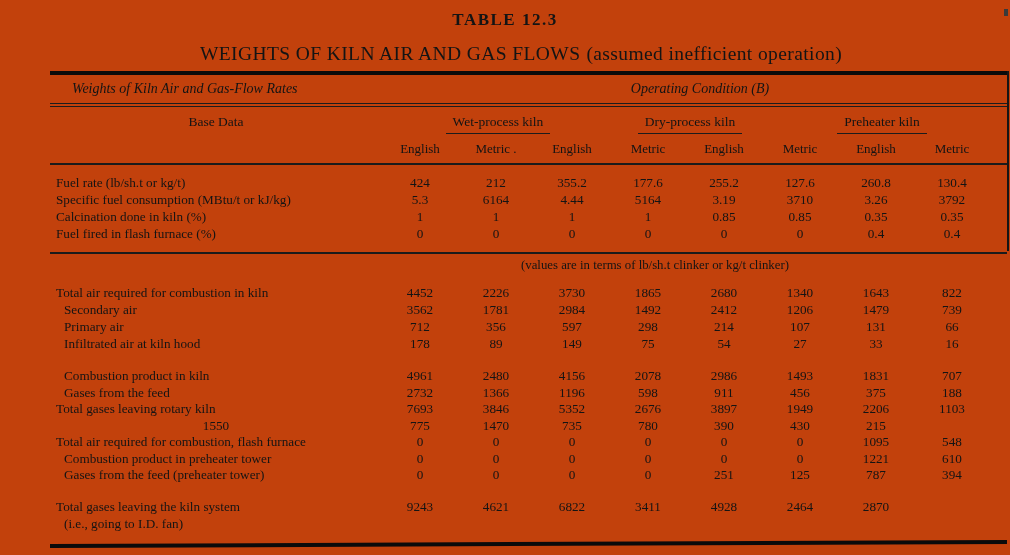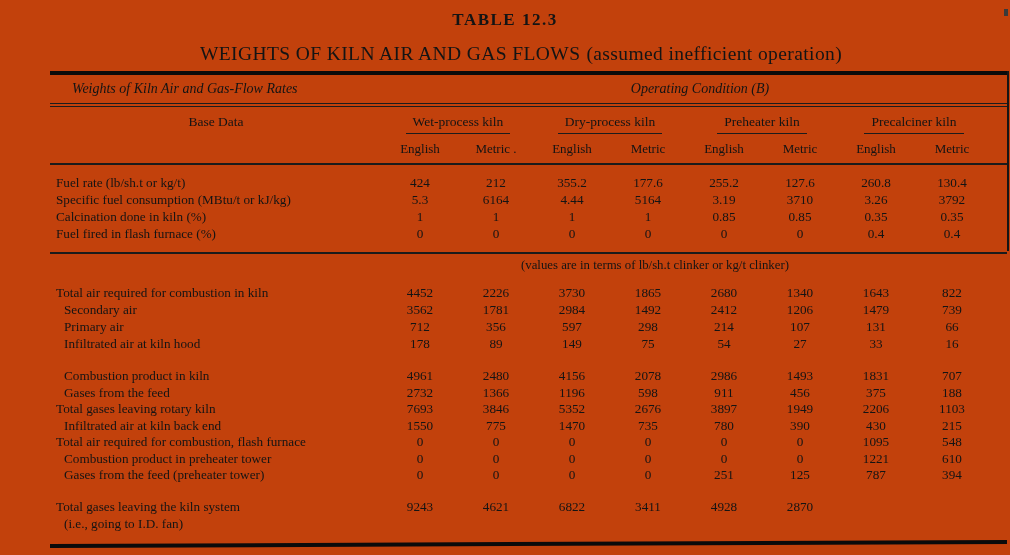--- a/index.html
+++ b/index.html
@@ -17,21 +17,21 @@
   .rule { width:100%; }
   .rule.thick { height:4px; background:#0b0b0b; }
   .rule.dbl { height:4px; border-top:1.5px solid #1c1c1c; border-bottom:1px solid #1c1c1c; }
   .rule.thin { height:2px; background:#1b1b1b; }
   .rule.bottom { transform:rotate(-0.25deg); }
 
   .hdrA { position:relative; height:28px; font-style:italic; font-size:14px; }
   .hdrA .lefttitle { position:absolute; left:22px; top:6px; }
   .hdrA .optitle { position:absolute; left:540px; width:220px; top:6px; text-align:center; }
 
-  .hdrB { display:grid; grid-template-columns:332px repeat(4,152px); height:31px; padding-top:7px; font-size:13.5px; }
+  .hdrB { display:grid; grid-template-columns:332px repeat(4,152px); height:31px; padding-top:7px; font-size:13.5px;gap:40px; }
   .hdrB .basedata { text-align:center; }
   .hdrB .grp { text-align:center; }
   .hdrB .grpname { display:inline-block; border-bottom:1.5px solid #1c1c1c; padding:0 7px 3px; }
 
   .hdrC { display:grid; grid-template-columns:332px repeat(8,76px); height:25px; padding-top:3px; font-size:13px; }
   .hdrC .sub { text-align:center; }
 
   .sec { font-size:13.2px; }
   .row { display:grid; grid-template-columns:332px repeat(8,76px); line-height:17px; }
   .lbl { padding-left:6px; }
@@ -218,21 +218,20 @@
           <div class="val">7693</div>
           <div class="val">3846</div>
           <div class="val">5352</div>
           <div class="val">2676</div>
           <div class="val">3897</div>
           <div class="val">1949</div>
           <div class="val">2206</div>
           <div class="val">1103</div>
         </div>
         <div class="row">
-          <div class="lbl ind">Infiltrated air at kiln back end</div>
           <div class="val">1550</div>
           <div class="val">775</div>
           <div class="val">1470</div>
           <div class="val">735</div>
           <div class="val">780</div>
           <div class="val">390</div>
           <div class="val">430</div>
           <div class="val">215</div>
         </div>
         <div class="row">
@@ -273,20 +272,21 @@
         <div class="row">
           <div class="lbl">
             <div>Total gases leaving the kiln system</div>
             <div class="lbl2">(i.e., going to I.D. fan)</div>
           </div>
           <div class="val">9243</div>
           <div class="val">4621</div>
           <div class="val">6822</div>
           <div class="val">3411</div>
           <div class="val">4928</div>
+          <div class="val">2464</div>
           <div class="val">2870</div>
         </div>
       </div>
 
     <div class="rule thick bottom"></div>
   </div>
 
   <div class="speck"></div>
 </div>
 

